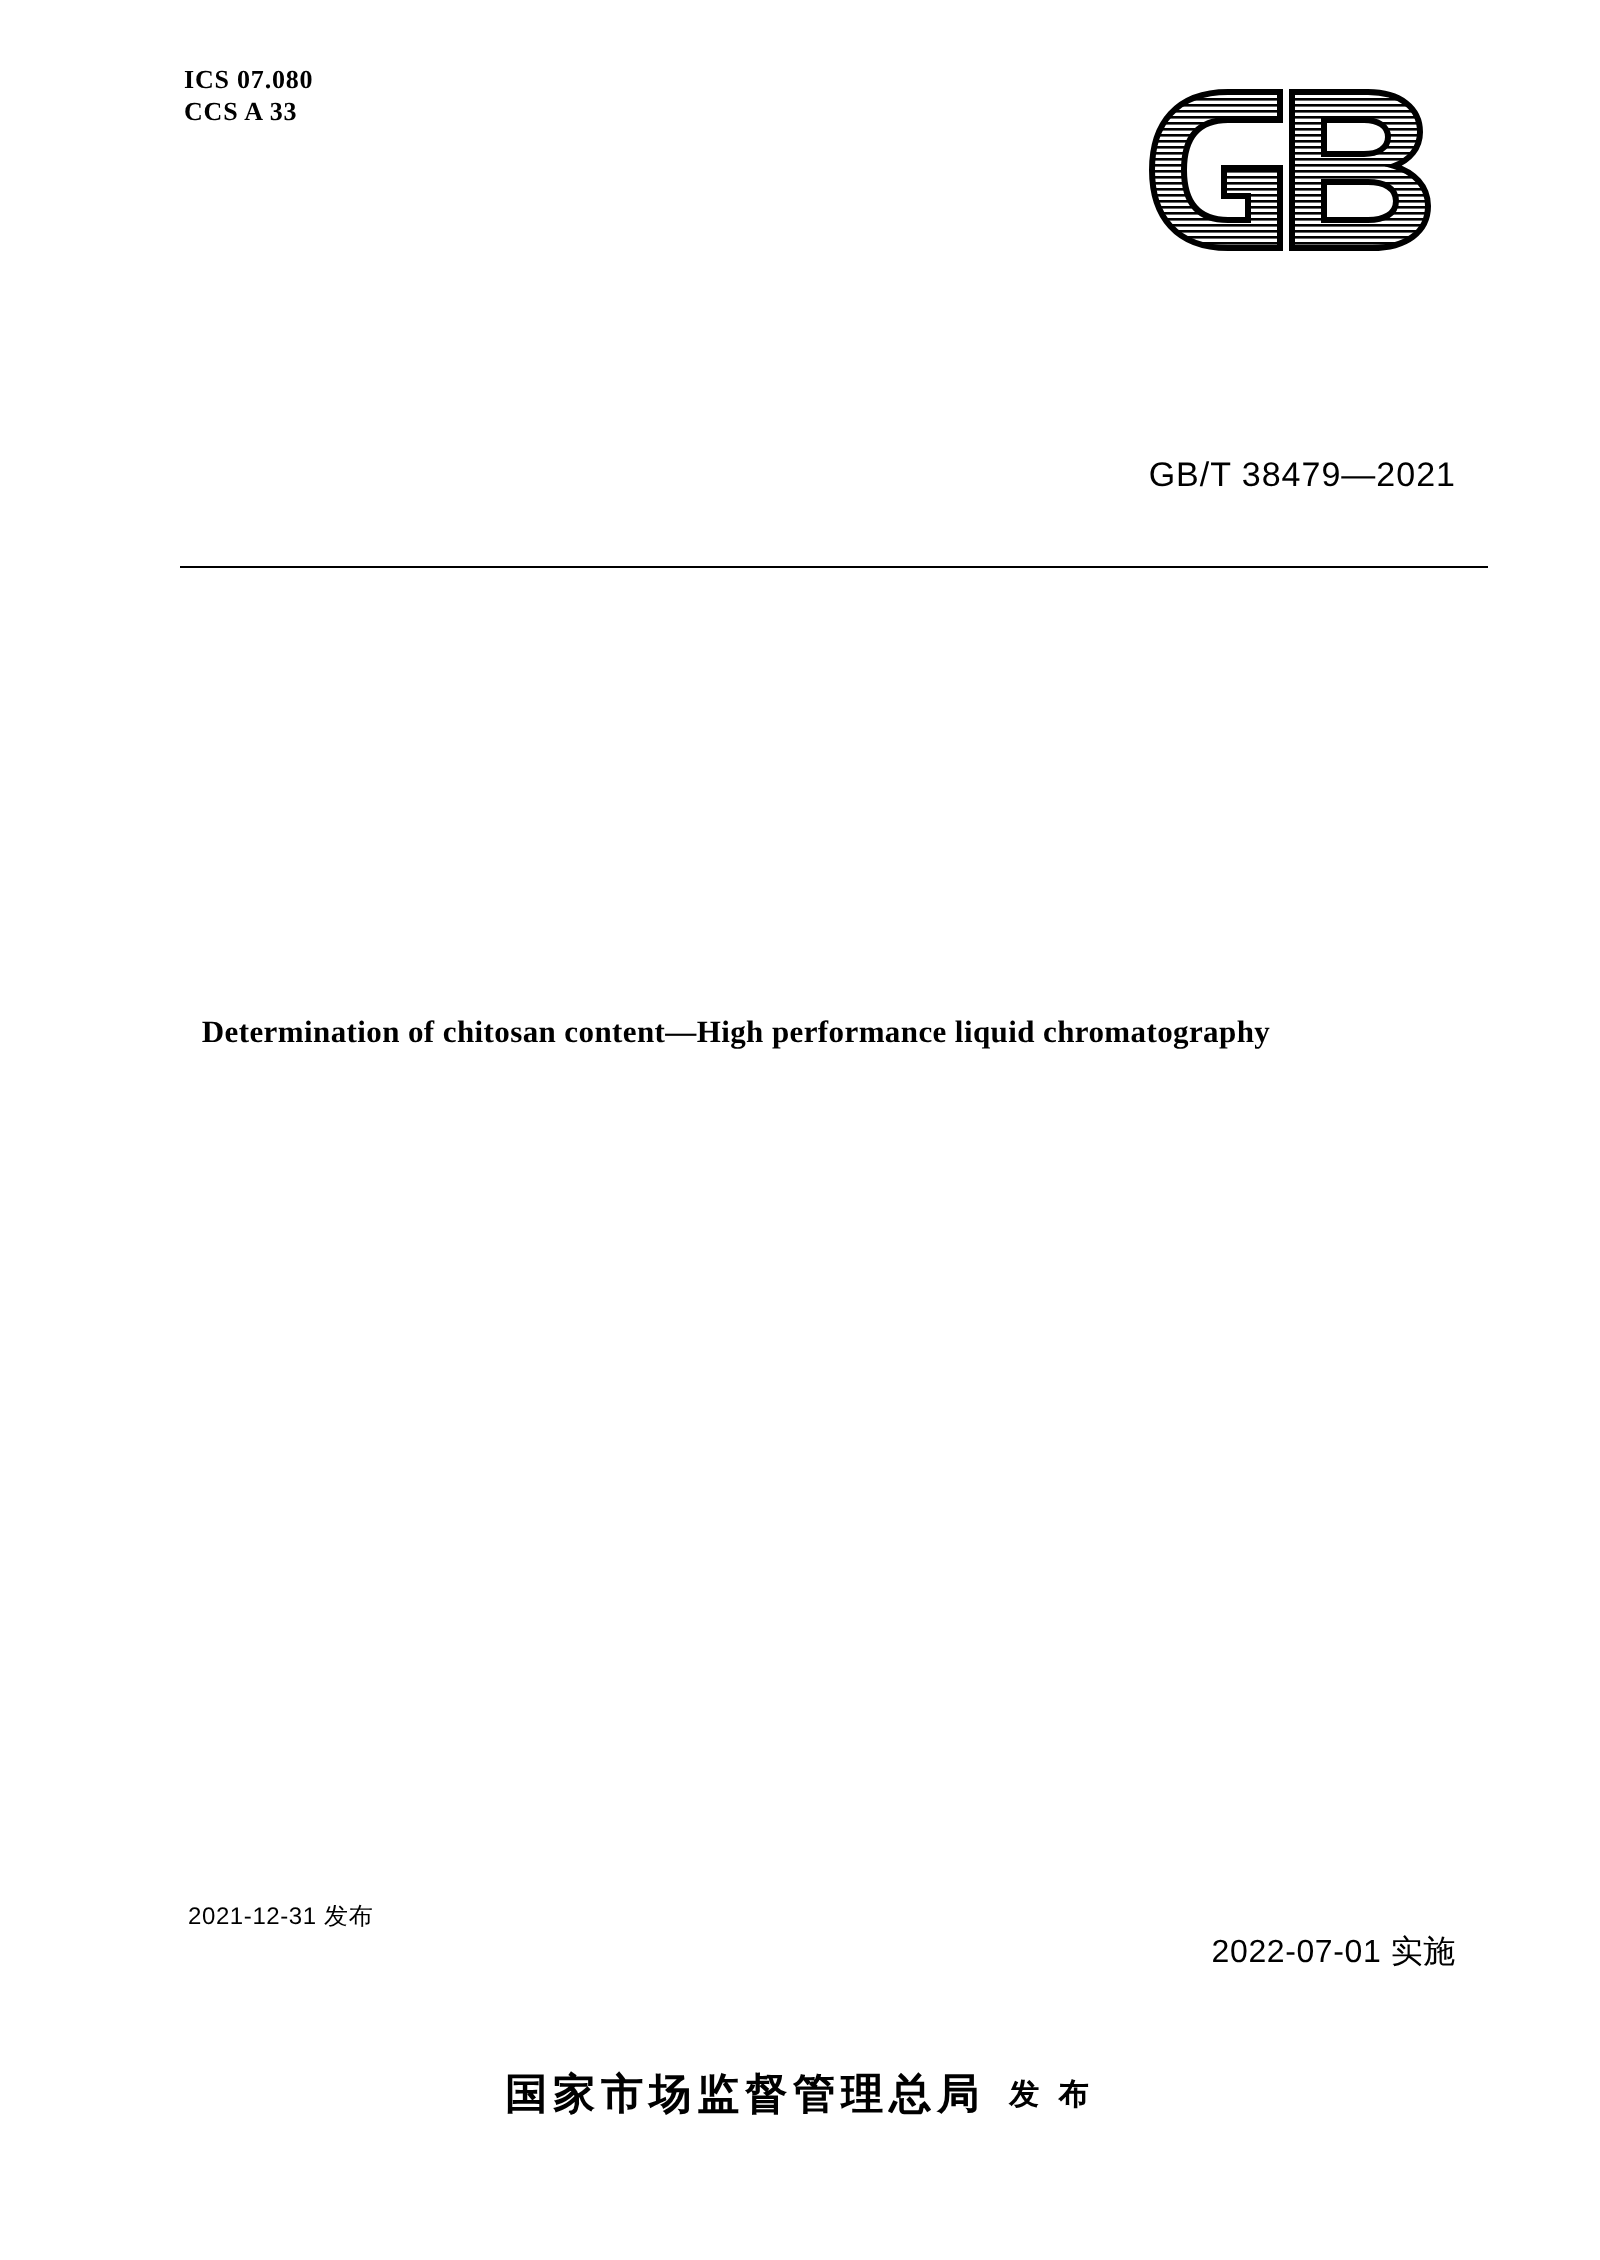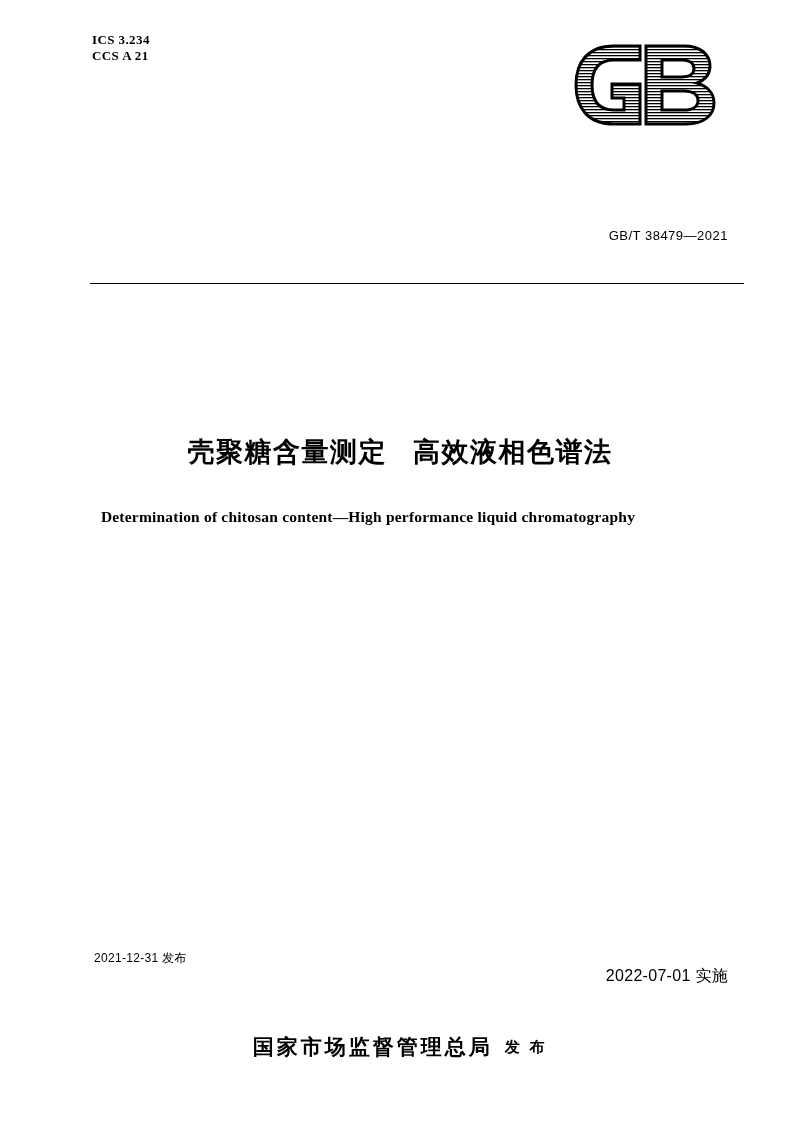--- a/index.html
+++ b/index.html
@@ -60,21 +60,21 @@
     text-indent: 9px;
     white-space: nowrap;
   }
 
   
   .std-no {
     position: absolute;
     right: 72px;
     top: 228px;
     font-family: "Liberation Sans", sans-serif;
-    font-size: 13px;
+    font-size: 17px;
     letter-spacing: 0.5px;
     white-space: nowrap;
     margin-left: 43px;
   }
 
   
   .rule {
     position: absolute;
     left: 90px;
     top: 283px;
@@ -164,22 +164,22 @@
     white-space: nowrap;
     margin-top: 28px;
   }
 </style>
 </head>
 <body>
 
 <div class="page">
 
   <div class="codes">
-    <div>ICS 3.234</div>
-    <div>CCS A 21</div>
+    <div>ICS 07.080</div>
+    <div>CCS A 33</div>
   </div>
 
   <div class="gb-logo">
     <svg viewBox="0 0 160 90" width="160" height="90" xmlns="http://www.w3.org/2000/svg">
       <defs>
         <pattern id="hatch" width="3" height="3" patternUnits="userSpaceOnUse" patternTransform="rotate(0)">
           <rect width="3" height="3" fill="#ffffff"></rect>
           <rect width="3" height="1.3" fill="#000000"></rect>
         </pattern>
       </defs>
@@ -194,23 +194,20 @@
                  M96 51 L96 70 L118 70 C126 70 132 67 132 60.5 C132 54 126 51 118 51 Z" fill="url(#hatch)" stroke="#000000" stroke-width="3" fill-rule="evenodd"></path>
       </g>
     </svg>
   </div>
 
 
   <div class="std-no">GB/T 38479—2021</div>
 
   <div class="rule"></div>
 
-  <div class="doc-title-cn">
-    <span>壳聚糖含量测定</span><span class="gap"></span><span>高效液相色谱法</span>
-  </div>
 
   <div class="doc-title-en">Determination of chitosan content—High performance liquid chromatography</div>
 
   <div class="date-issue">2021-12-31 发布</div>
   <div class="date-effect">2022-07-01 实施</div>
 
   <div class="issuers">
     <div class="issuers-names">
       <div>国家市场监督管理总局</div>
     </div>

